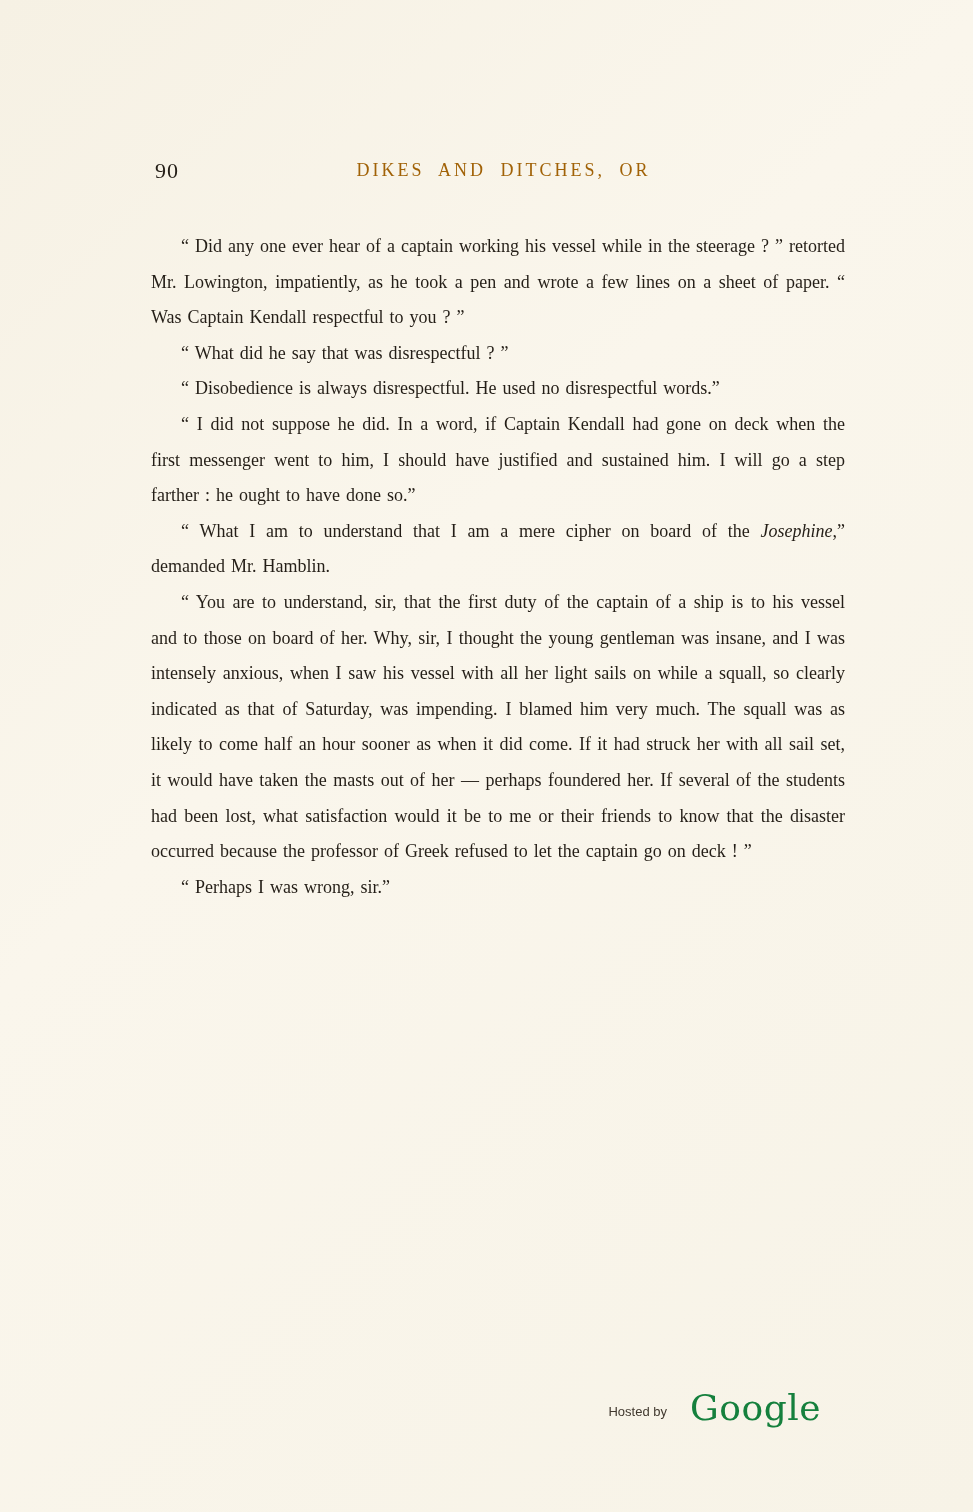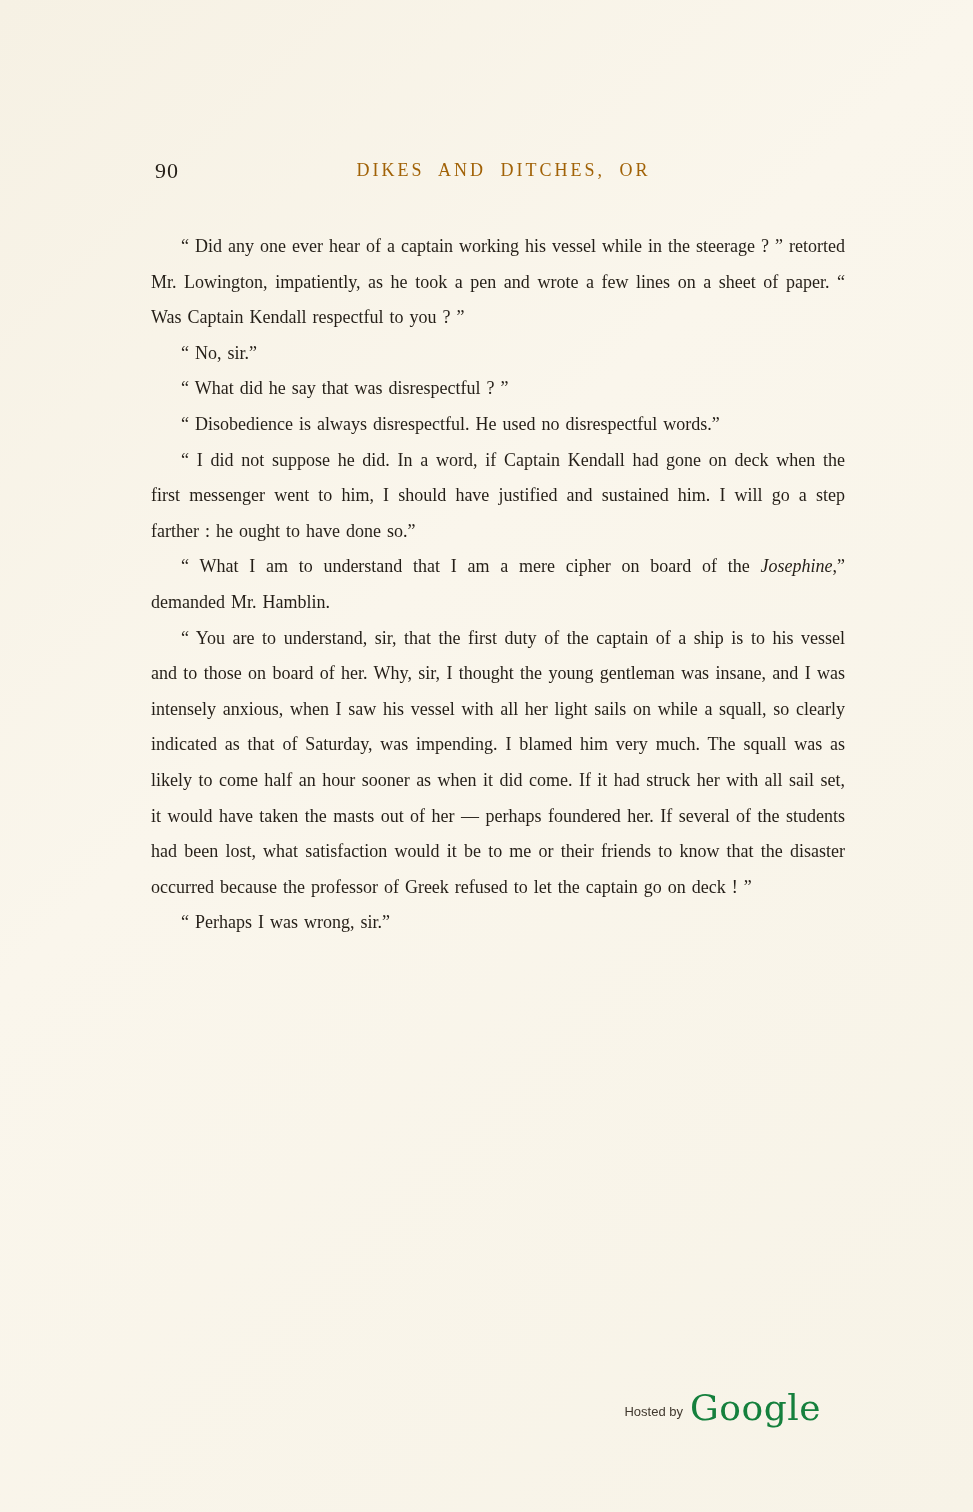--- a/index.html
+++ b/index.html
@@ -59,21 +59,21 @@
     font-style: italic;
     font-weight: 600;
     letter-spacing: 0.5px;
   }
   .page-footer {
     position: absolute;
     right: 152px;
     bottom: 86px;
     display: flex;
     align-items: flex-end;
-    gap: 7px;
+    gap: 23px;
   }
   .hosted-by {
     font-family: "Liberation Sans", sans-serif;
     font-size: 13px;
     color: #40382e;
     padding-bottom: 7px;
   }
   .google-logo {
     font-family: "DejaVu Serif", serif;
     font-size: 36px;
@@ -85,21 +85,20 @@
 </head>
 <body>
 
 <header class="page-header">
   <span class="page-number">90</span>
   <span class="running-title">DIKES AND DITCHES, OR</span>
 </header>
 
 <main class="body-text">
   <p class="para"><span>“ Did any one ever hear of a captain working his vessel while in the steerage ? ” retorted Mr. Lowington, impatiently, as he took a pen and wrote a few lines on a sheet of paper. “ Was Captain Kendall respectful to you ? ”</span></p>
-  <p class="para"><span>“ No, sir.”</span></p>
   <p class="para"><span>“ What did he say that was disrespectful ? ”</span></p>
   <p class="para"><span>“ Disobedience is always disrespectful. He used no disrespectful words.”</span></p>
   <p class="para"><span>“ I did not suppose he did. In a word, if Captain Kendall had gone on deck when the first messenger went to him, I should have justified and sustained him. I will go a step farther : he ought to have done so.”</span></p>
   <p class="para"><span>“ What I am to understand that I am a mere cipher on board of the </span><em class="ship">Josephine</em><span>,” demanded Mr. Hamblin.</span></p>
   <p class="para"><span>“ You are to understand, sir, that the first duty of the captain of a ship is to his vessel and to those on board of her. Why, sir, I thought the young gentleman was insane, and I was intensely anxious, when I saw his vessel with all her light sails on while a squall, so clearly indicated as that of Saturday, was impending. I blamed him very much. The squall was as likely to come half an hour sooner as when it did come. If it had struck her with all sail set, it would have taken the masts out of her — perhaps foundered her. If several of the students had been lost, what satisfaction would it be to me or their friends to know that the disaster occurred because the professor of Greek refused to let the captain go on deck ! ”</span></p>
   <p class="para"><span>“ Perhaps I was wrong, sir.”</span></p>
 </main>
 
 <footer class="page-footer">
   <span class="hosted-by">Hosted by</span>

